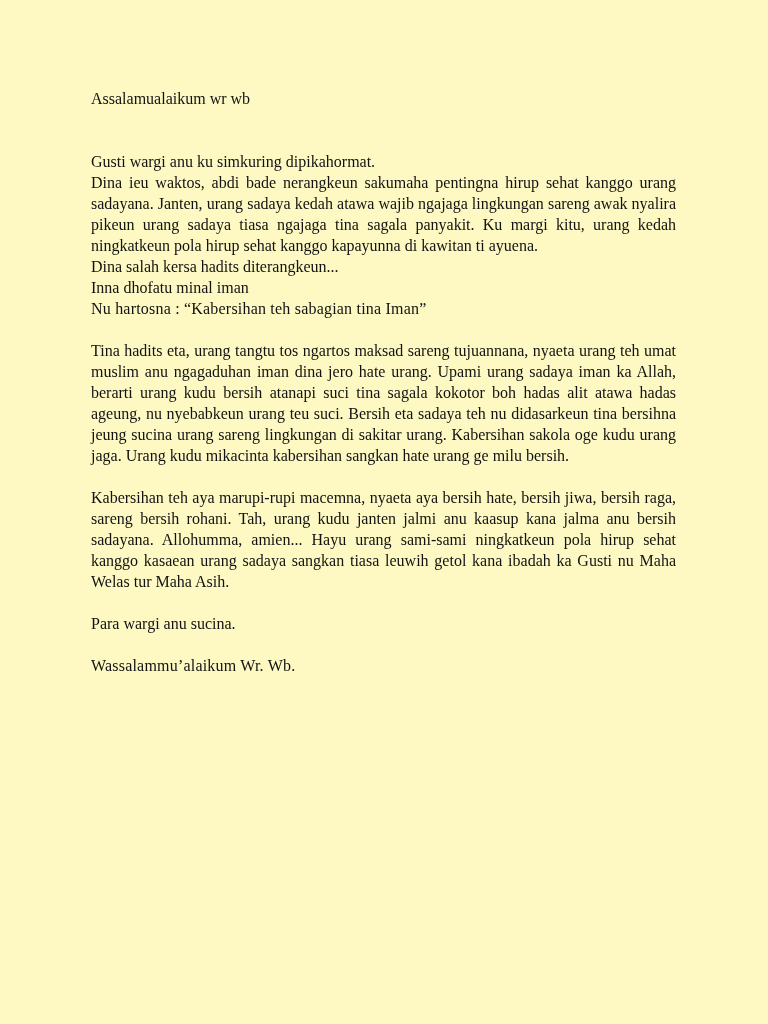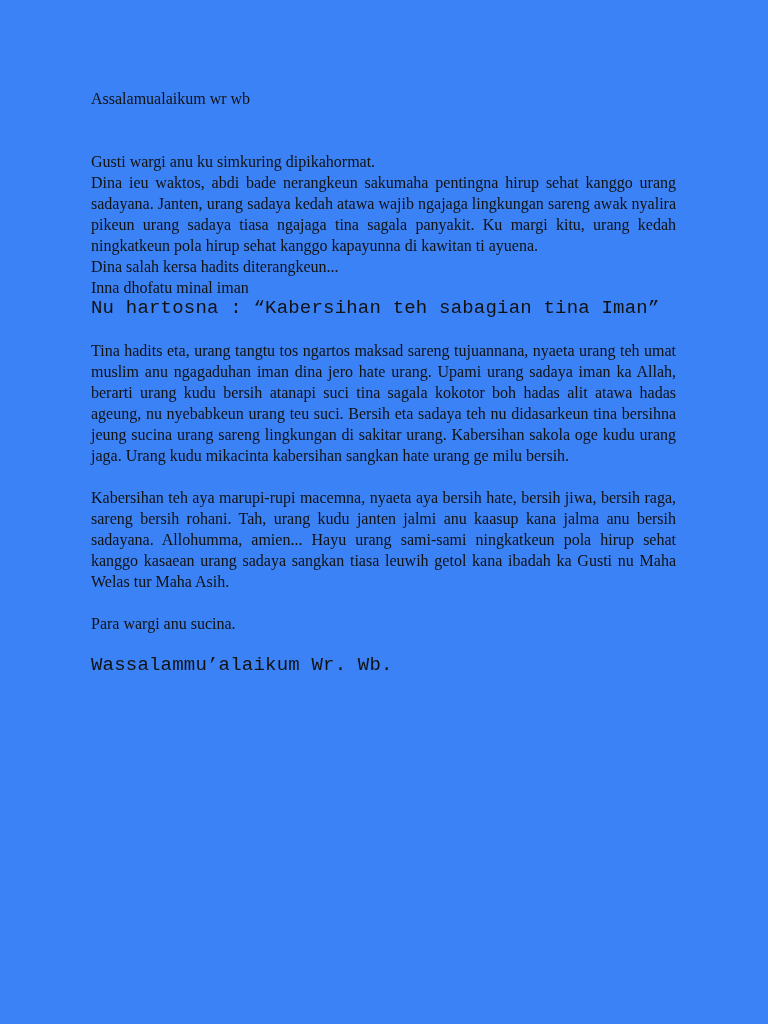--- a/index.html
+++ b/index.html
@@ -4,21 +4,21 @@
 <style>
   html, body {
     margin: 0;
     padding: 0;
     background: #ffffff;
   }
   .canvas {
     position: relative;
     width: 768px;
     height: 1024px;
-    background: #3b82f6;
+    background: #fef9c3;
     overflow: hidden;
   }
   .doc {
     position: absolute;
     top: 88px;
     left: 91px;
     width: 585px;
     font-family: "Liberation Serif", serif;
     font-size: 16px;
     line-height: 21px;
@@ -28,22 +28,22 @@
     margin: 0;
   }
   .just {
     text-align: justify;
     text-justify: inter-word;
   }
   .gap {
     height: 21px;
   }
   .alt-font {
-    font-family: Liberation Mono, monospace;
-    font-size: 19px;
+    font-family: Liberation Serif, serif;
+    font-size: 16px;
     letter-spacing: 0.2px;
   }
 </style>
 </head>
 <body>
 
 <div class="canvas">
   <div class="doc">
 
     <p>Assalamualaikum wr wb</p>

